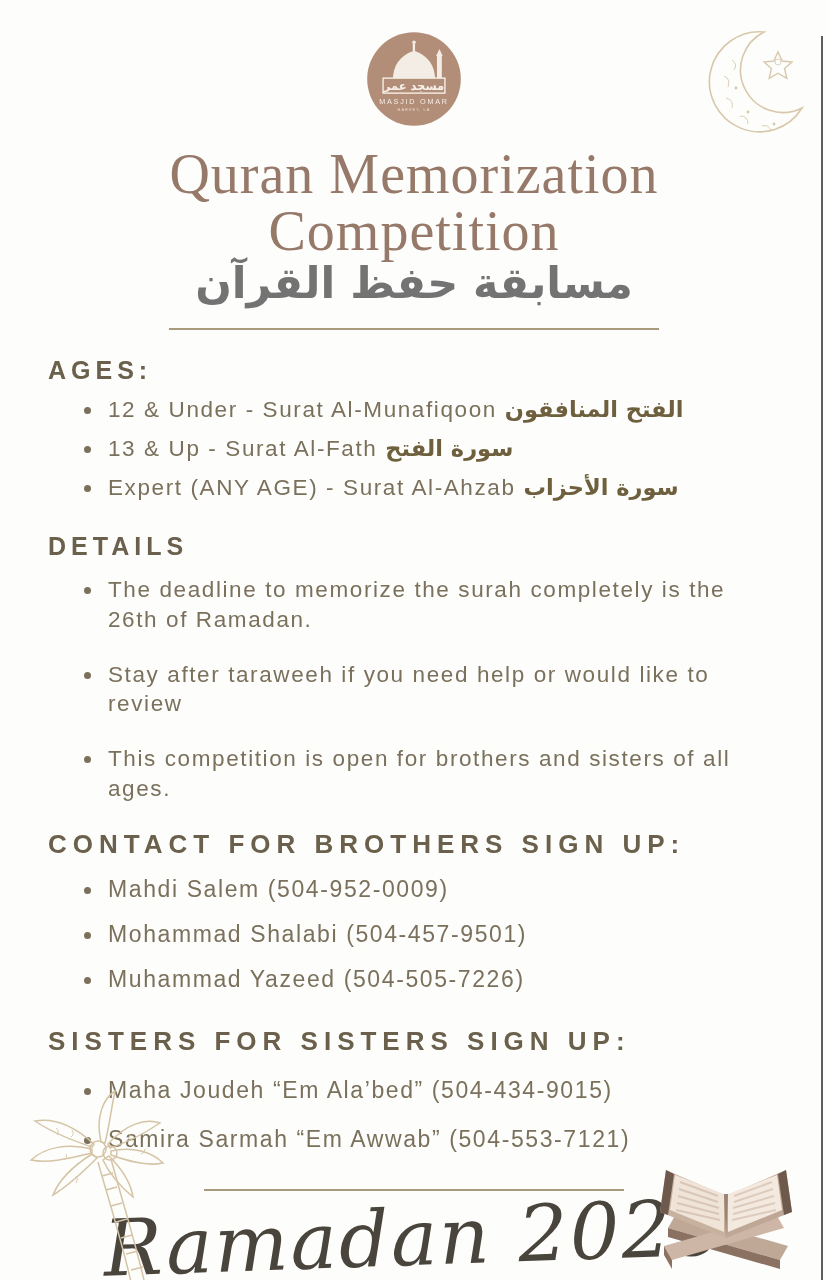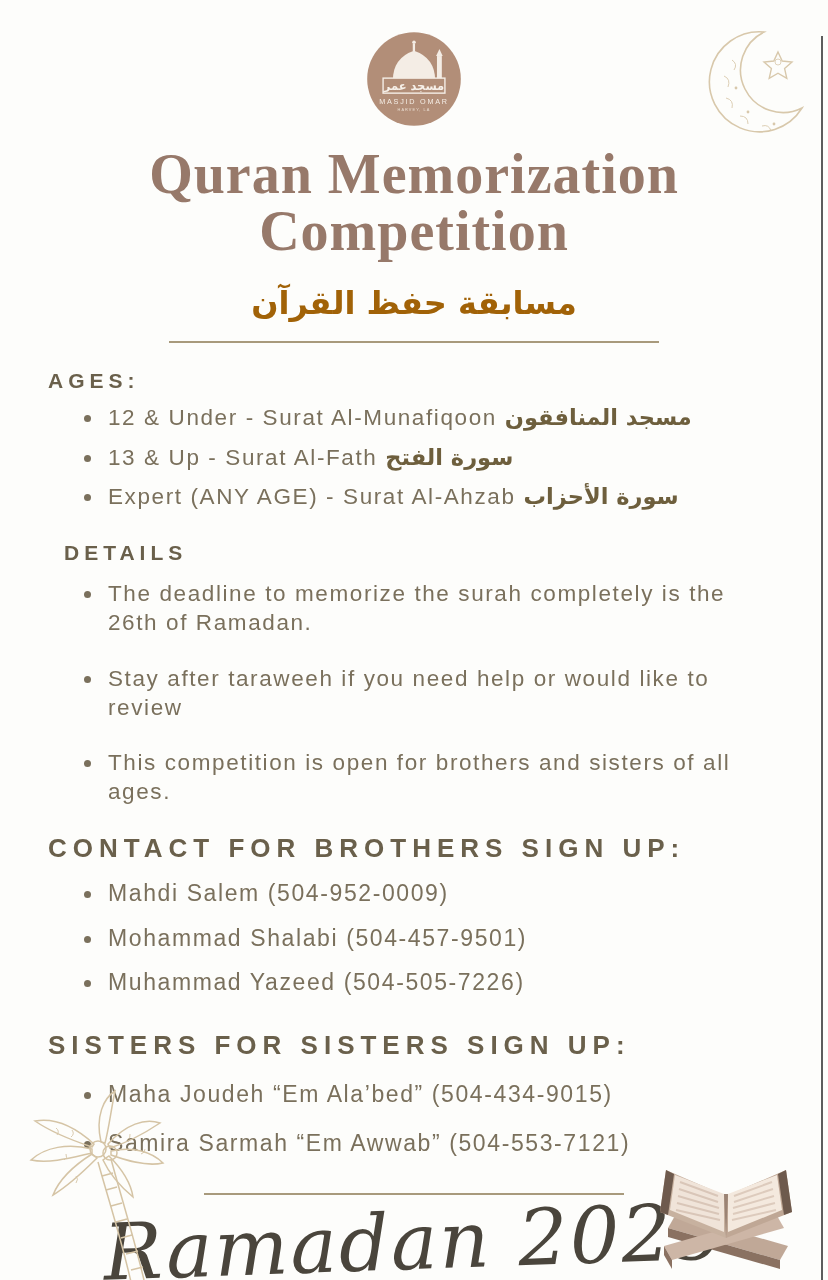--- a/index.html
+++ b/index.html
@@ -16,40 +16,40 @@
 
   
   .logo-wrap{display:flex;justify-content:center;padding-top:26px;}
   .crescent-wrap{position:absolute;top:18px;right:14px;width:122px;height:128px;}
   .palm-wrap{position:absolute;left:2px;bottom:-6px;width:190px;height:200px;}
   .book-wrap{position:absolute;right:22px;bottom:4px;width:160px;height:148px;}
 
   .title{
     margin-top:10px;text-align:center;
     font-family:"Liberation Serif","DejaVu Serif",serif;
-    font-weight:700;color:#97796a;
+    font-weight:400;color:#97796a;
     font-size:56px;line-height:1.02;letter-spacing:1px;
   }
   .arabic-title{
-    margin-top:26px;text-align:center;
-    font-weight:bold;color:#a16207;
-    font-size:32px;line-height:1.1;
+    margin-top:0;text-align:center;
+    font-weight:bold;color:#737373;
+    font-size:43px;line-height:1.1;
     font-family:"DejaVu Sans",sans-serif;
   }
   .rule{border:none;border-top:2px solid #a89a7c;width:490px;margin:20px auto 0;}
   .rule2{border:none;border-top:2px solid #a89a7c;width:420px;margin:34px auto 0;}
 
   .content{padding:0 48px;}
   .sec-heading{
     color:#6a604b;font-weight:bold;
-    font-size:21px;letter-spacing:5px;
+    font-size:25px;letter-spacing:5px;
     margin-top:26px;
   }
   .sec-heading.contact{font-size:26px;letter-spacing:6px;}
-  .details-head{display:flex;align-items:baseline;gap:28px;margin-top:30px;margin-left:16px;}
+  .details-head{display:flex;align-items:baseline;gap:28px;margin-top:30px;}
   .details-head .ar{
     font-weight:bold;color:#6a5c3e;font-size:27px;letter-spacing:0;
     font-family:"DejaVu Sans",sans-serif;
   }
 
   ul{list-style:none;margin:8px 0 0 0;padding:0 0 0 60px;}
   li{
     position:relative;color:#7a705c;
     font-size:22.5px;letter-spacing:1.6px;line-height:1.3;
   }
@@ -118,21 +118,21 @@
   <div class="arabic-title" dir="rtl">مسابقة حفظ القرآن</div>
 
   <hr class="rule">
 
   <div class="content">
 
     <div class="sec-heading">AGES:</div>
     <ul class="ages-list">
       <li>
         <span>12 &amp; Under - Surat Al-Munafiqoon</span>
-        <span class="ar">مسجد المنافقون</span>
+        <span class="ar">الفتح المنافقون</span>
       </li>
       <li>
         <span>13 &amp; Up - Surat Al-Fath</span>
         <span class="ar">سورة الفتح</span>
       </li>
       <li>
         <span>Expert (ANY AGE) - Surat Al-Ahzab</span>
         <span class="ar">سورة الأحزاب</span>
       </li>
     </ul>

